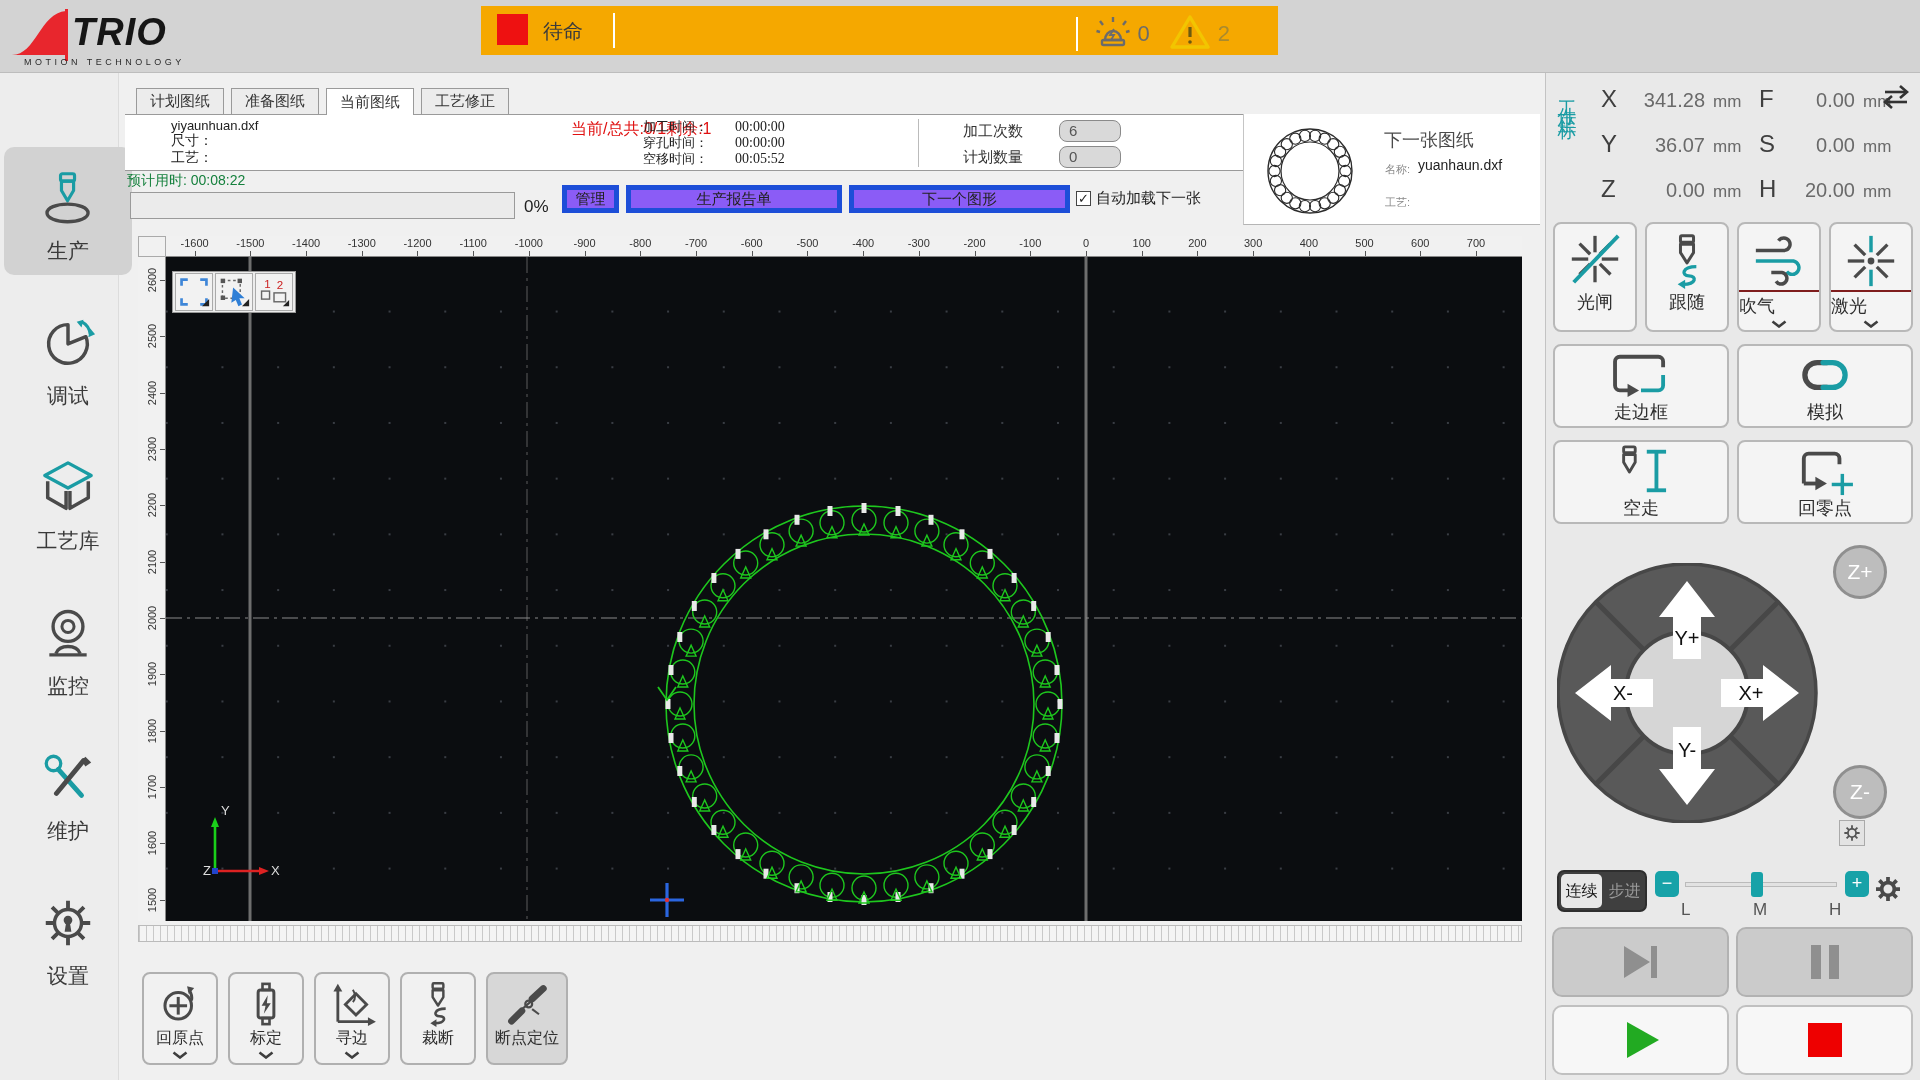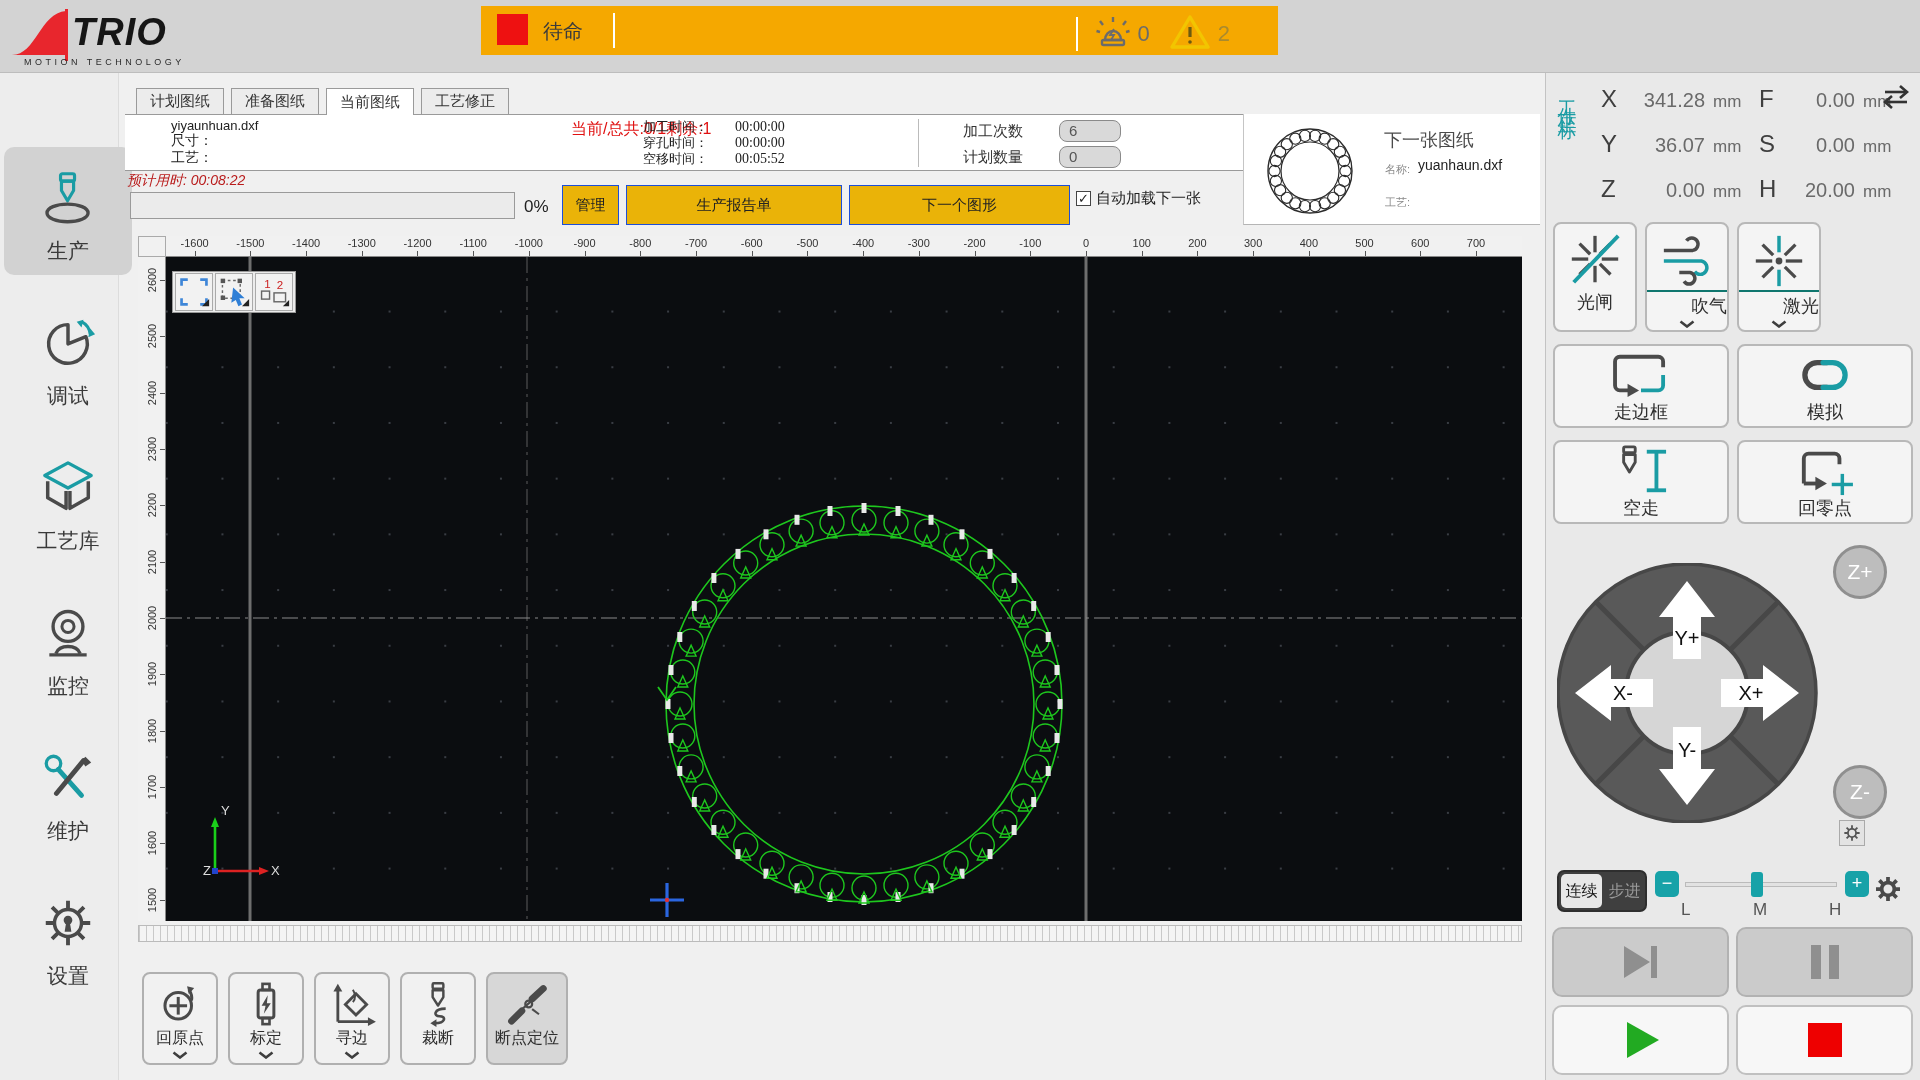--- a/index.html
+++ b/index.html
@@ -47,24 +47,24 @@
   .count-row { display:flex; align-items:center; height:26px;gap:20px; }
   .count-row .c-label { width:76px; font-size:15px; color:#333; }
   .count-box { width:62px; height:22px; background:#d9d9d9; border:1px solid #8a8a8a; border-radius:8px; font-size:15px; color:#555; padding-left:9px; line-height:20px; }
   .preview-panel { position:absolute; left:1243px; top:114px; width:297px; height:111px; background:#fff; border-left:1px solid #c5c5c5; border-bottom:1px solid #b5b5b5; }
   .preview-title { position:absolute; left:140px; top:14px; font-size:18px; color:#4a4a4a; }
   .preview-name-label { position:absolute; left:141px; top:48px; font-size:11px; color:#8a8a8a; }
   .preview-name { position:absolute; left:174px; top:43px; font-size:14px; color:#222; }
   .preview-proc-label { position:absolute; left:141px; top:81px; font-size:11px; color:#8a8a8a; }
   .preview-thumb { position:absolute; left:14px; top:11px; }
 
-  .eta { position:absolute; left:127px; top:172px; font-size:14px; color:#b91c1c;font-style:italic; }
+  .eta { position:absolute; left:127px; top:172px; font-size:14px; color:#15803d; }
   .progressbar { position:absolute; left:130px; top:192px; width:385px; height:27px; background:#ebebeb; border:1px solid #9a9a9a; }
   .pct { position:absolute; left:524px; top:197px; font-size:17px; color:#222; }
-  .prog-btn { position:absolute; top:185px; height:40px; background:#eab308; border:1px solid #1d4ed8; font-size:15px; color:#222; display:flex; align-items:center; justify-content:center; cursor:pointer; }
+  .prog-btn { position:absolute; top:185px; height:28px; background:#8b5cf6; border:5px solid #1d4ed8; font-size:15px; color:#222; display:flex; align-items:center; justify-content:center; cursor:pointer; }
   .autoload { position:absolute; left:1076px; top:189px; display:flex; align-items:center; gap:5px; cursor:pointer; }
   .autoload .cbox { width:15px; height:15px; border:1.5px solid #444; background:#fff; font-size:13px; line-height:13px; text-align:center; color:#222; }
   .autoload .clabel { font-size:15px; color:#222; }
 
   
   .canvas-block { position:absolute; left:138px; top:236px; width:1384px; height:709px;text-align:center; }
   .ruler-corner { position:absolute; left:0; top:0; width:28px; height:21px; background:#f1f1f1; border:1px solid #aaa; }
   .h-ruler { position:absolute; left:28px; top:0; width:1356px; height:21px; background:#f1f1f1; border-bottom:1px solid #888; overflow:hidden; }
   .h-tick-label { position:absolute; top:1px; transform:translateX(-50%); font-size:11px; color:#333; }
   .h-tick { position:absolute; bottom:0; width:1px; height:5px; background:#555; }
@@ -99,21 +99,21 @@
   .coord-row .val2 { width:70px; font-size:20px; color:#6a6a6a; text-align:right; padding-right:8px; }
   .coord-row .unit2 { width:36px; font-size:17px; color:#6a6a6a; }
   .swap-icon { position:absolute; left:333px; top:10px; cursor:pointer; }
 
   .ctl-grid { position:absolute; left:7px; top:149px; width:360px; display:grid; grid-template-columns:repeat(4,84px); grid-auto-rows:auto; gap:12px 8px; }
   .ctl-btn { background:#f4f4f4; border:2px solid #b8b8b8; border-radius:8px; height:110px; display:flex; flex-direction:column; align-items:center; position:relative; cursor:pointer; }
   .ctl-btn.wide { grid-column:span 2; height:84px; justify-content:center; }
   .ctl-btn .c-icon { flex:0 0 auto; margin-top:8px; height:58px; display:flex; align-items:center; }
   .ctl-btn.wide .c-icon { margin-top:2px; height:50px; }
   .ctl-btn .c-label { font-size:18px; color:#2e2e2e; white-space:nowrap; }
-  .ctl-btn .c-label.sep { border-top:2px solid #0f766e; width:100%; text-align:right; padding-top:2px;font-family:Liberation Serif, serif; }
+  .ctl-btn .c-label.sep { border-top:2px solid #7f1d1d; width:100%; text-align:left; padding-top:2px;font-family:Liberation Serif, serif; }
   .ctl-btn .c-chev { position:absolute; bottom:-2px; left:50%; transform:translateX(-50%); }
 
   .jog-wrap { position:absolute; left:11px; top:490px; }
   .z-btn { position:absolute; width:54px; height:54px; border-radius:50%; background:#bdbdbd; border:3px solid #8f8f8f; color:#fff; font-size:21px; display:flex; align-items:center; justify-content:center; cursor:pointer; }
   .gear-sm { position:absolute; left:293px; top:747px; width:26px; height:26px; border:1px solid #aaa; background:#e3e3e3; display:flex; align-items:center; justify-content:center; cursor:pointer; }
 
   .speed-row { position:absolute; left:11px; top:795px; width:356px; height:56px; }
   .mode-toggle { position:absolute; left:0; top:2px; width:90px; height:42px; background:#3f3f3f; border:2px solid #2e2e2e; border-radius:7px; display:flex; cursor:pointer; }
   .mode-on { flex:1; margin:2px; background:#e8e8e8; border-radius:5px; font-size:16px; color:#1c1c1c; display:flex; align-items:center; justify-content:center; }
   .mode-off { flex:1; font-size:16px; color:#9a9a9a; display:flex; align-items:center; justify-content:center; }
@@ -689,20 +689,31 @@
     <line x1="30" y1="21" x2="30" y2="4"></line>
                 <line x1="35" y1="23" x2="46" y2="12"></line>
               </g>
    <line x1="8" y1="52" x2="54" y2="4" stroke="#1a9ca4" stroke-width="4"></line>
             </svg>
           </span>
     <span class="c-label">光闸</span>
     </div>
         <div class="ctl-btn">
           <span class="c-icon">
+            <svg width="56" height="58" viewBox="0 0 60 60" fill="none">
+   <rect x="23" y="3" width="14" height="7" rx="1.5" stroke="#4a4a4a" stroke-width="3.2"></rect>
+   <path d="M23,12 h14 v9 l-7,11 -7,-11 z" stroke="#4a4a4a" stroke-width="3.2" stroke-linejoin="round"></path>
+   <path d="M40,36 C24,36 24,46 32,46 C41,46 40,55 26,55" stroke="#1a9ca4" stroke-width="3.6"></path>
+   <polygon points="28,50 20,55 28,60" fill="#1a9ca4"></polygon>
+            </svg>
+          </span>
+    <span class="c-label">跟随</span>
+    </div>
+        <div class="ctl-btn">
+          <span class="c-icon">
             <svg width="58" height="54" viewBox="0 0 60 56" fill="none">
    <path d="M6,17 H36 a6.5,6.5 0 1 0 -6.5,-10" stroke="#4a4a4a" stroke-width="3.6"></path>
    <path d="M6,28 H45 a7,7 0 1 1 -7,11" stroke="#1a9ca4" stroke-width="3.6"></path>
    <path d="M22,40 h11 a6,6 0 1 1 -6,9" stroke="#4a4a4a" stroke-width="3.6"></path>
             </svg>
           </span>
     <span class="c-label sep">吹气</span>
     <span class="c-chev"><svg width="17" height="8" viewBox="0 0 17 8">
               <polyline points="2,1.5 8.5,6.5 15,1.5" fill="none" stroke="#3e3e3e" stroke-width="2.6"></polyline>
             </svg></span>

